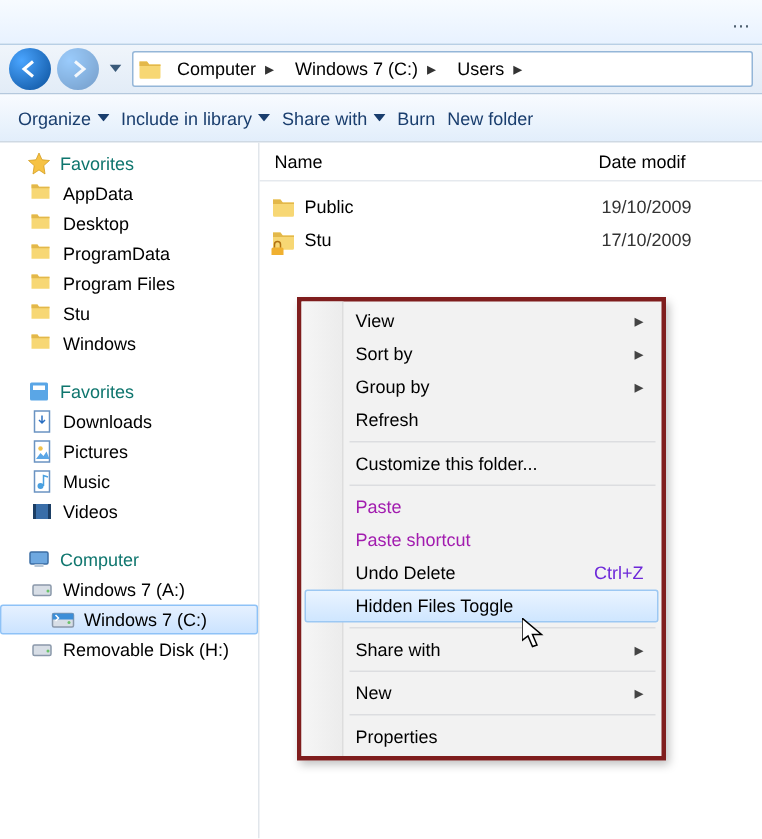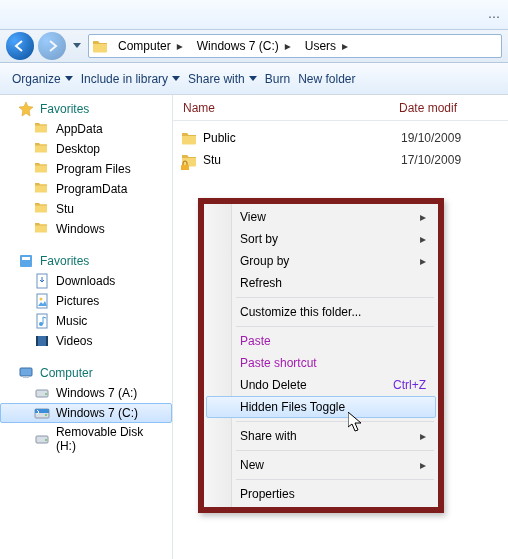--- a/index.html
+++ b/index.html
@@ -15,31 +15,31 @@
 .crumb{display:flex;align-items:center;height:100%;padding:0 4px;border-right:0}
 .crumb span{padding:0 3px}
 .crumb-caret{color:#333;padding:0 2px}
 .toolbar{height:32px;background:linear-gradient(#f8fbff,#e2eefb);border-bottom:1px solid #cfd9e3;display:flex;align-items:center;gap:8px;padding:0 12px;color:#1a3e6e}
 .toolbtn{display:flex;align-items:center;gap:4px;cursor:default}
 .body{display:flex;height:calc(100% - 95px)}
 .side{width:173px;border-right:1px solid #e1e6eb;padding:4px 0;overflow:hidden}
 .group{margin-bottom:12px}
 .ghead{display:flex;align-items:center;gap:6px;padding:2px 6px 2px 18px;color:#0f766e}
 .ghead svg{flex:none}
-.gitem{display:flex;align-items:center;gap:6px;padding:2px 6px 2px 34px}
+.gitem{display:flex;align-items:center;gap:6px;padding:2px 6px 2px 20px}
 .gitem.sel{background:linear-gradient(#e6f1ff,#cbe3ff);border:1px solid #8ec2f7;border-radius:2px;padding:1px 5px 1px 33px}
 .main{flex:1;position:relative}
-.cols{height:26px;border-bottom:1px solid #e5e9ee;display:flex;align-items:center;padding-left:6px;color:#7f1d1d}
+.cols{height:26px;border-bottom:1px solid #e5e9ee;display:flex;align-items:center;padding-left:6px;color:#000000}
 .col-name{width:220px;padding-left:4px}
 .col-date{flex:1}
 .flist{padding:6px 0}
 .frow{display:flex;align-items:center;height:22px;padding-left:8px}
 .fcell-name{width:220px;display:flex;align-items:center;gap:6px}
 .fcell-date{color:#333}
-.ctxmenu{position:absolute;left:198px;top:198px;width:246px;background:#f2f2f2;border:6px solid #7f1d1d;box-shadow:2px 3px 6px rgba(0,0,0,.25);padding:2px}
+.ctxmenu{position:absolute;left:198px;top:198px;width:246px;background:#f2f2f2;border:3px solid #7f1d1d;box-shadow:2px 3px 6px rgba(0,0,0,.25);padding:2px}
 .mleft{position:absolute;left:0;top:0;bottom:0;width:28px;background:linear-gradient(to right,#f6f6f6,#ececec);border-right:1px solid #ddd}
 .mitem{position:relative;height:22px;display:flex;align-items:center;padding-left:34px;padding-right:10px}
 .mitem.hover{background:linear-gradient(#eaf4ff,#cfe6ff);border:1px solid #9cc8f3;border-radius:2px;padding-left:33px;padding-right:9px;height:22px}
 .mitem.disabled{color:#a21caf}
 .mitem .arrow{margin-left:auto;color:#444}
 .msep{height:1px;background:#dcdde0;margin:3px 2px 3px 30px}
 .shortcut{margin-left:auto;color:#6d28d9}
 .cursor{position:absolute;left:348px;top:412px;pointer-events:none}
 svg{display:block}
 </style>
@@ -202,27 +202,27 @@
       <div class="gitem">
           <svg width="16" height="16">
             <use href="#i-folder-sm"></use>
           </svg>
           <span>Desktop</span>
         </div>
       <div class="gitem">
           <svg width="16" height="16">
             <use href="#i-folder-sm"></use>
           </svg>
+          <span>ProgramData</span>
+        </div>
+      <div class="gitem">
+          <svg width="16" height="16">
+            <use href="#i-folder-sm"></use>
+          </svg>
           <span>Program Files</span>
-        </div>
-      <div class="gitem">
-          <svg width="16" height="16">
-            <use href="#i-folder-sm"></use>
-          </svg>
-          <span>ProgramData</span>
         </div>
       <div class="gitem">
           <svg width="16" height="16">
             <use href="#i-folder-sm"></use>
           </svg>
           <span>Stu</span>
         </div>
       <div class="gitem">
           <svg width="16" height="16">
             <use href="#i-folder-sm"></use>

